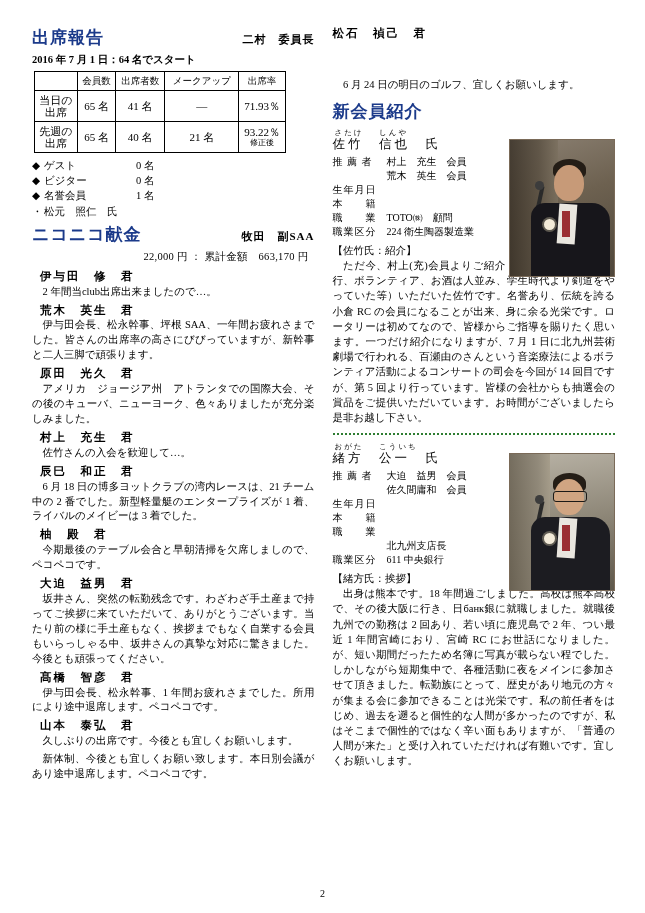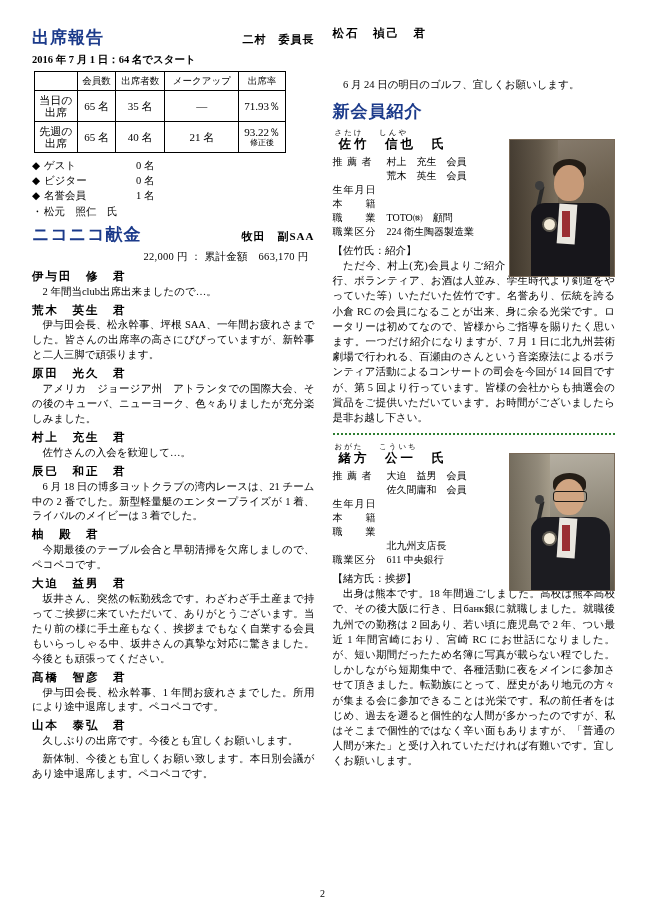--- a/index.html
+++ b/index.html
@@ -124,21 +124,21 @@
     letter-spacing: 0.3px;
   }
 
   .entry {
     margin-bottom: 2px;
   }
   .entry .name {
     font-size: 11.5px;
     font-weight: bold;
     letter-spacing: 2px;
-    margin: 0 0 1px 0;
+    margin: 0 0 1px 8px;
     line-height: 1.3;
   }
   .entry .body {
     font-size: 10.5px;
     line-height: 1.42;
     text-align: justify;
     text-indent: 1em;
     margin: 0 0 3px 0;
   }
 
@@ -162,23 +162,23 @@
     margin-bottom: 4px;
   }
   .ruby {
     font-size: 7.5px;
     letter-spacing: 2px;
     margin-left: 2px;
     line-height: 1;
   }
   .member-name {
     font-size: 12.5px;
-    font-weight: bold;
+    font-weight: normal;
     letter-spacing: 3px;
-    margin: 0 0 3px 6px;
+    margin: 0 0 3px 0;
     line-height: 1.2;
   }
   .kv {
     display: flex;
     font-size: 10px;
     line-height: 1.4;
   }
   .kv .k {
     width: 54px;
     flex: 0 0 54px;
@@ -355,21 +355,21 @@
             <td>会員数</td>
             <td>出席者数</td>
             <td>メークアップ</td>
             <td>出席率</td>
           </tr>
         </thead>
         <tbody>
           <tr>
             <td class="label">当日の<br>出席</td>
             <td>65 名</td>
-            <td>35 名</td>
+            <td>41 名</td>
             <td>―</td>
             <td>71.93％</td>
           </tr>
           <tr>
             <td class="label">先週の<br>出席</td>
             <td>65 名</td>
             <td>40 名</td>
             <td>21 名</td>
             <td>
               <span>93.22％</span>

